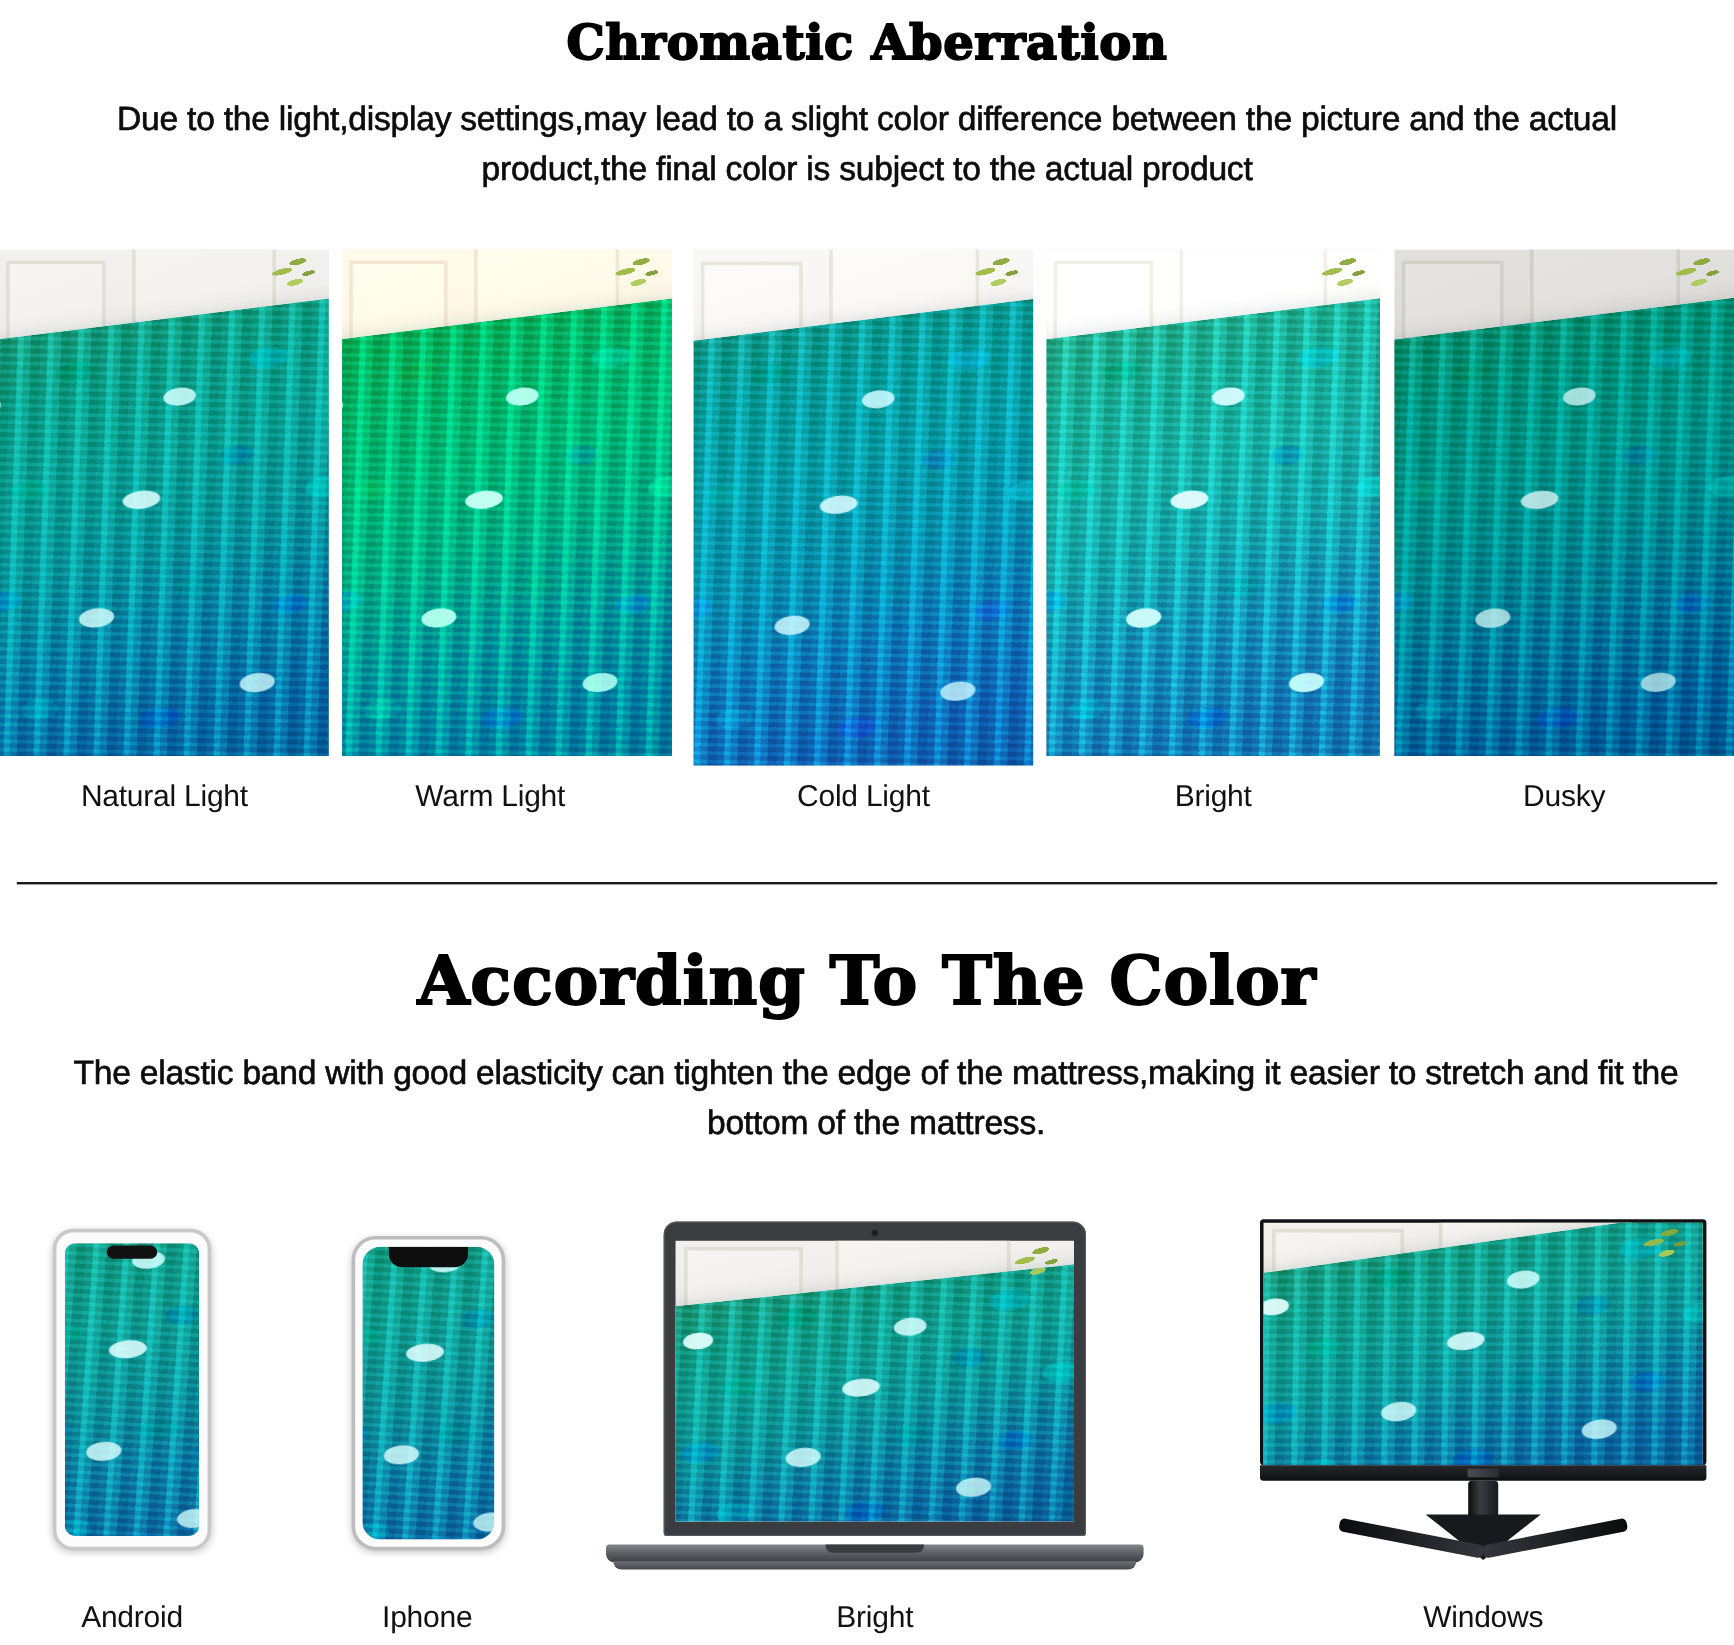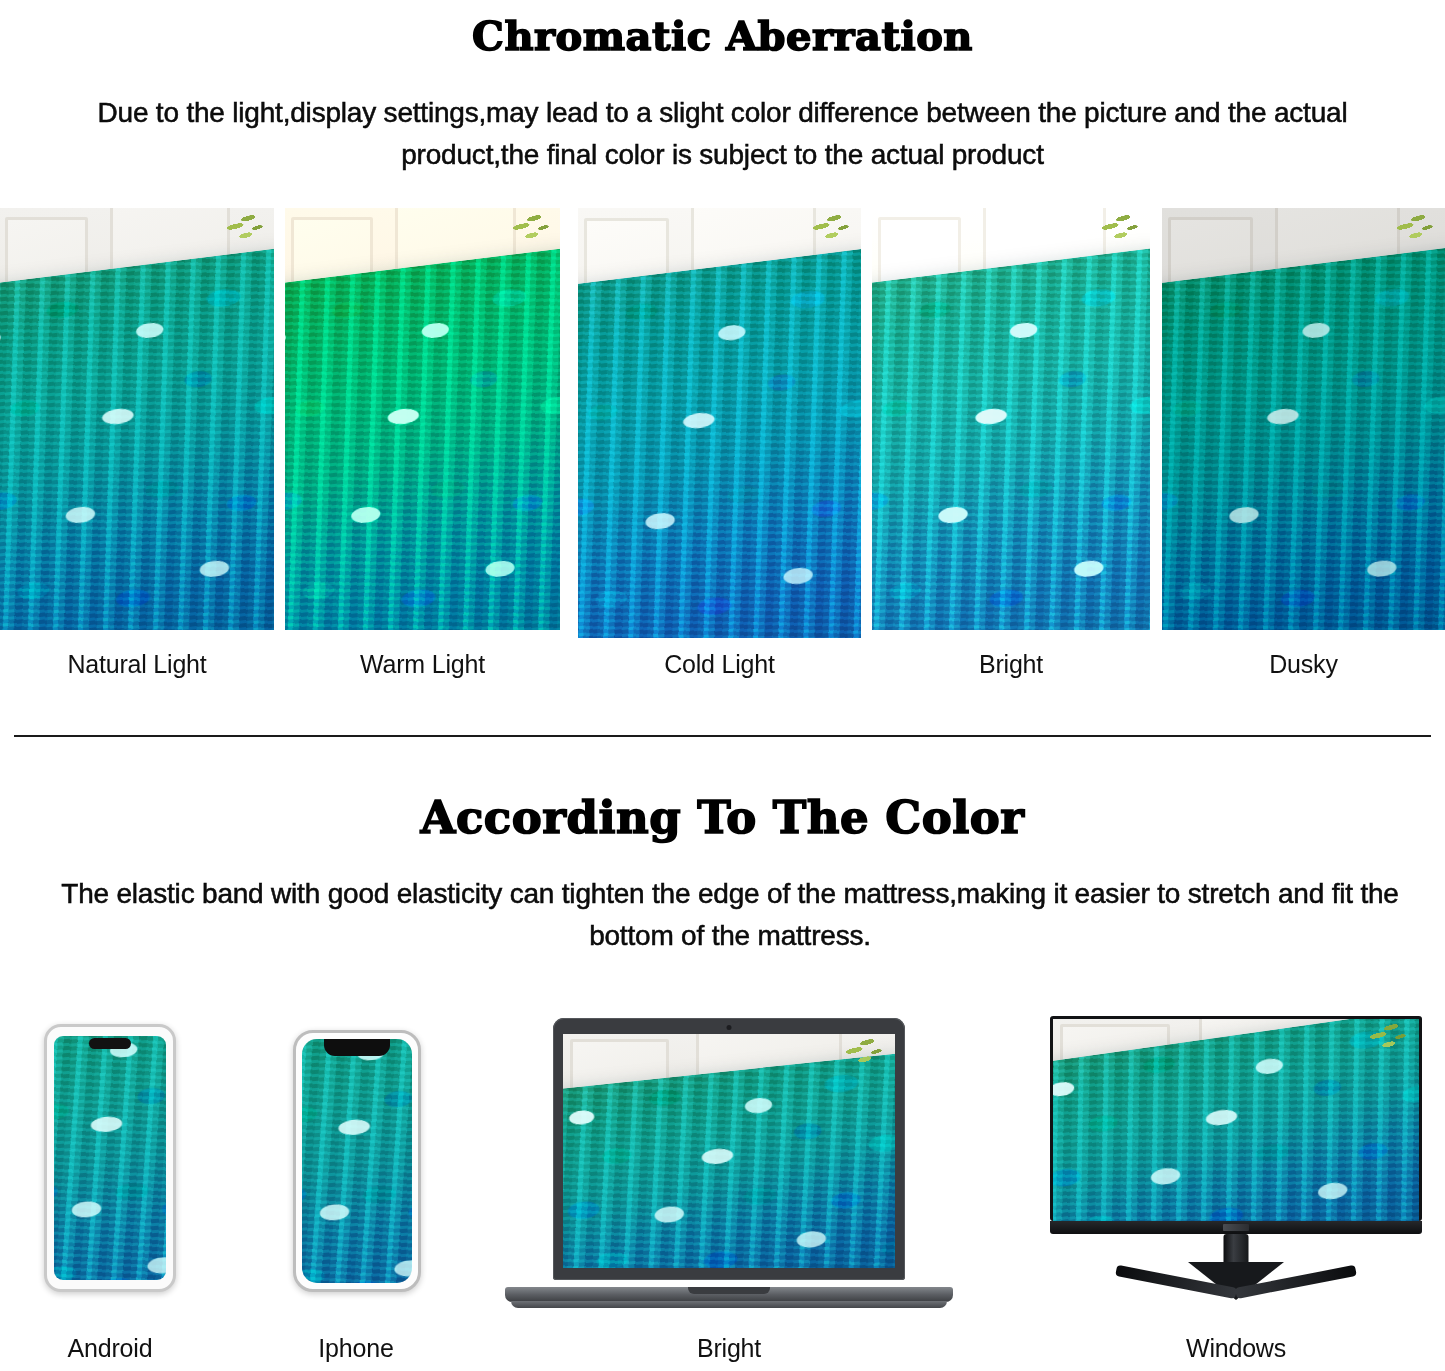--- a/index.html
+++ b/index.html
@@ -23,21 +23,21 @@
     -webkit-text-stroke: 1.6px #000;
   }
 
   #title-chromatic {
     font-size: 40px;
     line-height: 60px;
     padding-top: 2px;
   }
 
   #title-according {
-    font-size: 45px;
+    font-size: 56px;
     line-height: 56px;
   }
 
   .section-body {
     font-family: "Liberation Sans", sans-serif;
     font-size: 28px;
     line-height: 42px;
     text-align: center;
     color: #0d0d0d;
     letter-spacing: -0.2px;
@@ -47,21 +47,21 @@
   .caption {
     font-family: "Liberation Sans", sans-serif;
     font-size: 25px;
     color: #111111;
     text-align: center;
     letter-spacing: -0.2px;
   }
 
   
   #chromatic-header { padding: 4px 30px 0; }
-  #chromatic-sub { margin: 26px auto 0; width: 1340px; }
+  #chromatic-sub { margin: 12px auto 0; width: 1340px; }
 
   #photo-strip {
     position: absolute;
     left: 0; top: 208px;
     width: 1445px; height: 430px;
   }
 
   .photo-panel {
     position: absolute;
     top: 0;
@@ -447,21 +447,21 @@
       <div class="floor"></div>
       <div class="blanket"></div>
       <div class="plant"></div>
     </div>
   </div>
 
 </div>
 
 <div id="strip-captions">
   <span class="caption" style="left:0px;    width:274px;">Natural Light</span>
-  <span class="caption" style="left:285px;  width:275px;">Warm Light</span>
+  <span class="caption" style="left:271px;  width:275px;">Warm Light</span>
   <span class="caption" style="left:578px;  width:283px;">Cold Light</span>
   <span class="caption" style="left:872px;  width:278px;">Bright</span>
   <span class="caption" style="left:1162px; width:283px;">Dusky</span>
 </div>
 
 <div id="divider"></div>
 
 <div id="according-header">
   <h2 id="title-according" class="section-title">According To The Color</h2>
 </div>

